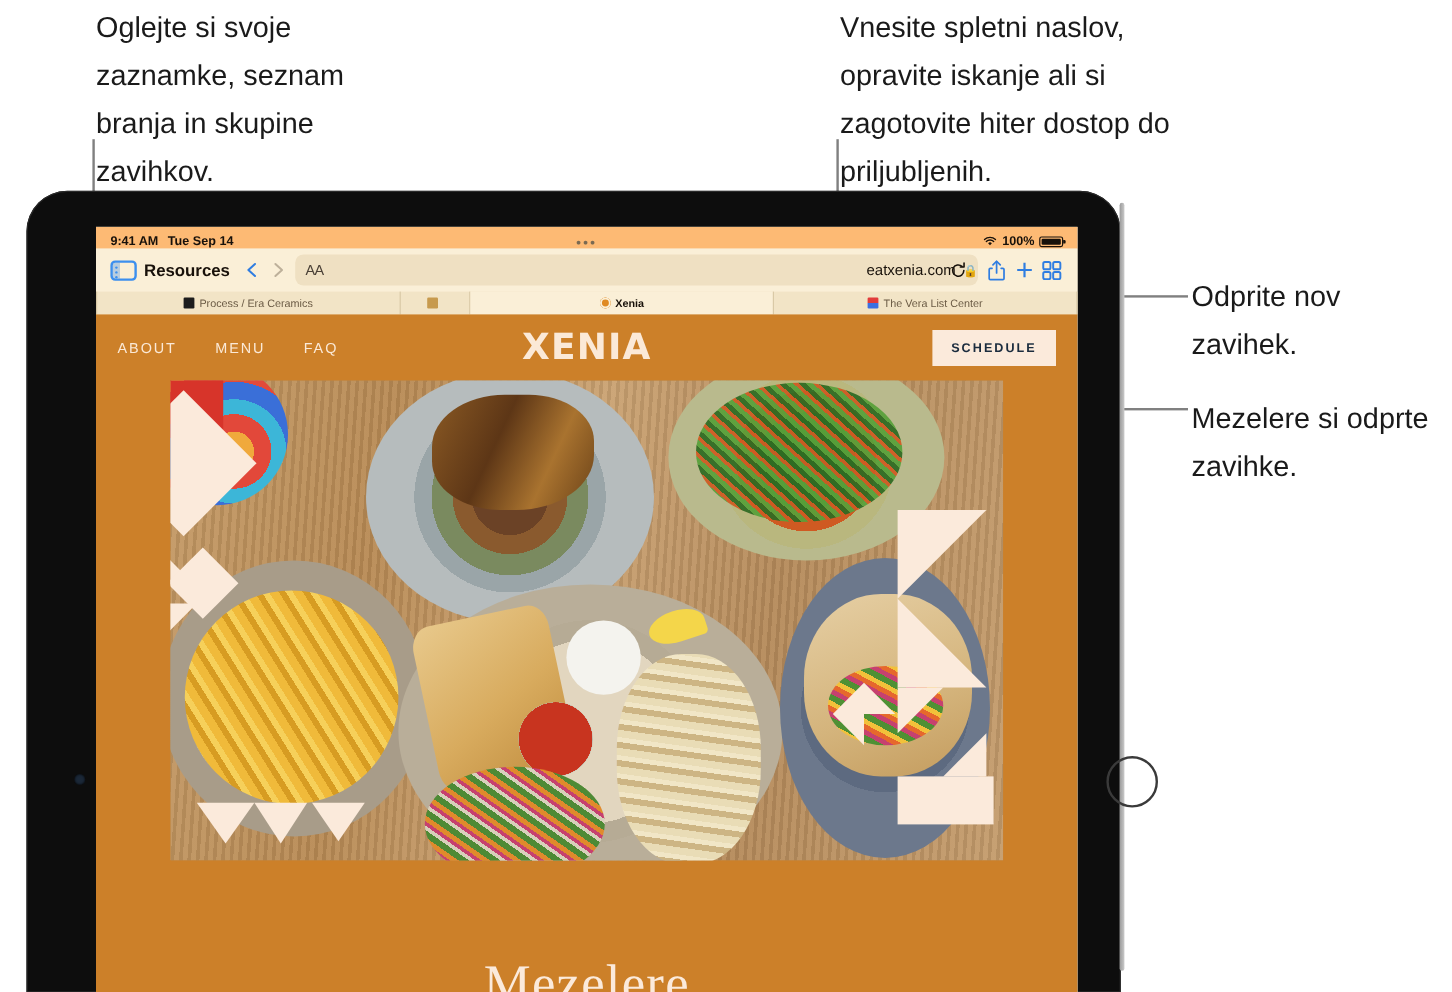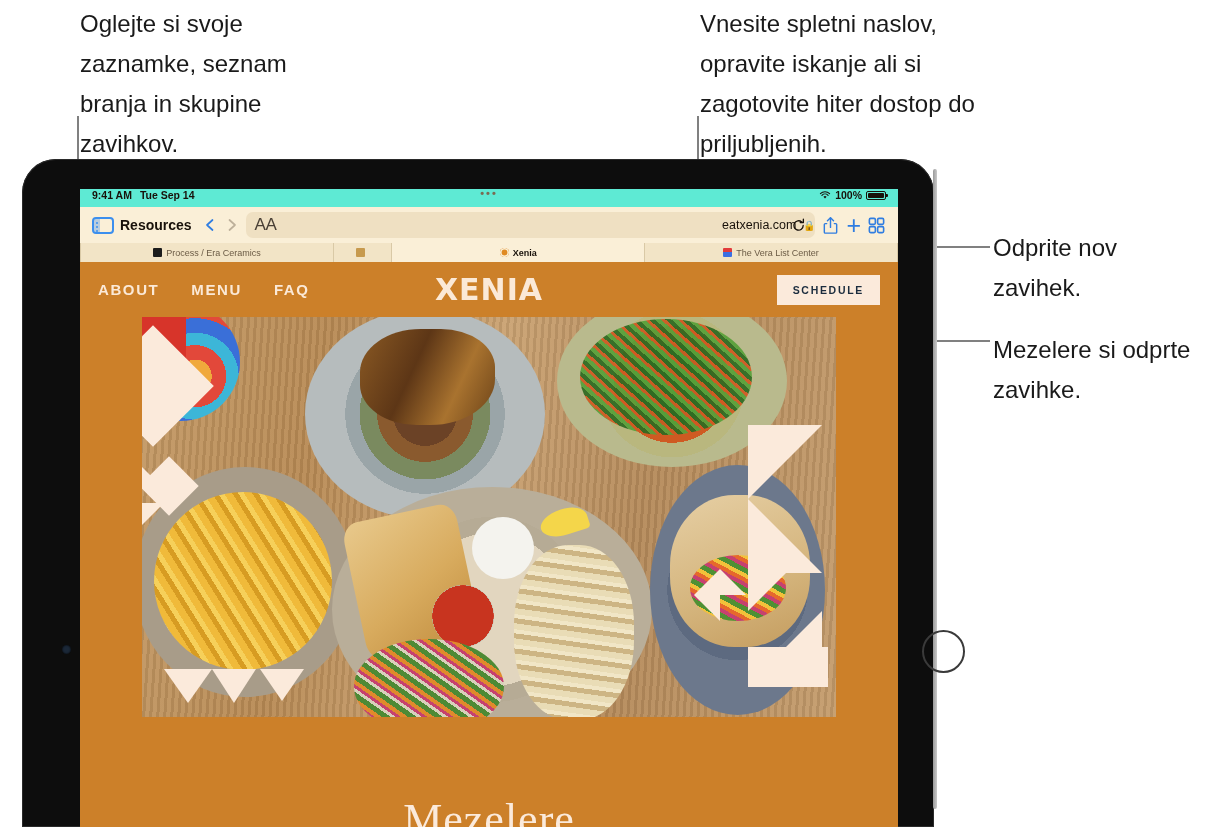--- a/index.html
+++ b/index.html
@@ -41,21 +41,21 @@
   }
 
   
   .screen {
     position:absolute; left:58px; top:30px; width:818px; height:638px;
     overflow:hidden; background:#FAEFD7;
   }
 
   
   .statusbar {
-    height:18px; background:#5eead4; display:flex; align-items:flex-start;
+    height:18px; background:#fdba74; display:flex; align-items:flex-end;
     padding:0 12px; font-size:10.5px; font-weight:bold; color:#18110a;
     position:relative;
   }
   .sb-time { margin-right:8px; }
   .sb-dots {
     position:absolute; left:50%; transform:translateX(-50%);
     letter-spacing:2px; color:#7a6a52; font-size:11px; line-height:8px;
   }
   .sb-right { margin-left:auto; display:flex; align-items:center; gap:4px; }
   .wifi-icon { width:12px; height:10px; }
@@ -86,21 +86,21 @@
     content:""; position:absolute; left:2px; top:3px; width:2px; height:2px;
     background:#3C8FEE; border-radius:50%;
     box-shadow:0 4px 0 #3C8FEE, 0 8px 0 #3C8FEE;
   }
   .tb-title { font-size:14px; font-weight:bold; color:#18110a; margin-right:4px; }
   .chev { width:16px; height:16px; flex:none; }
   .urlbar {
     flex:1; height:26px; background:#EFE0C2; border-radius:7px;
     display:flex; align-items:center; padding:0 9px; position:relative;
   }
-  .aa { font-size:17px; color:#4a4036; letter-spacing:-.5px; }
+  .aa { font-size:12px; color:#4a4036; letter-spacing:-.5px; }
   .url-center {
     position:absolute; left:0; right:0; text-align:right;
     font-size:12.5px; color:#18110a; pointer-events:none;margin-left:24px;
   }
   .lock { font-size:10px; margin-left:3px; }
   .reload { margin-left:auto; width:15px; height:15px; z-index:2; }
   .tb-icon { width:19px; height:19px; flex:none; }
   .plus { font-size:25px; color:#2F7DE1; line-height:1; font-weight:300; flex:none; }
 
   
@@ -121,21 +121,21 @@
     box-shadow:inset 0 0 0 1.6px #FAEFD7, inset 0 0 0 2.6px #E08A22;
   }
 
   
   .page { position:relative; height:565px; background:#CC8029; overflow:hidden; }
   .site-header {
     height:55px; display:flex; align-items:center; padding:0 18px; position:relative;
   }
   .nav { display:flex; gap:32px; }
   .nav a {
-    font-size:15px; font-weight:bold; letter-spacing:1.6px;
+    font-size:12px; font-weight:normal; letter-spacing:1.6px;
     color:#FBE9D7; text-decoration:none;
   }
   .brand {
     position:absolute; left:50%; transform:translateX(-50%);
     font-family:"DejaVu Sans", sans-serif; font-weight:bold;
     font-size:30px; color:#FBE9D7; letter-spacing:1px;
   }
   .schedule {
     margin-left:auto; background:#FBEADB; color:#1B2C3E;
     font-size:10.5px; font-weight:bold; letter-spacing:1.7px;

